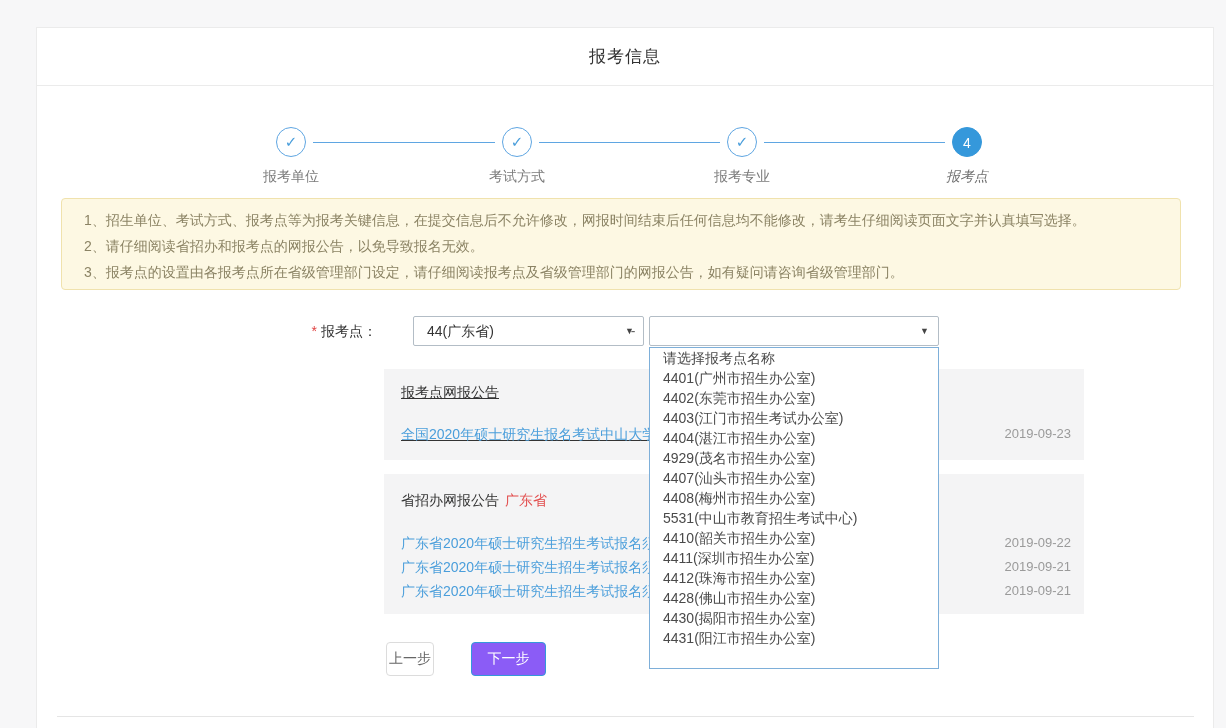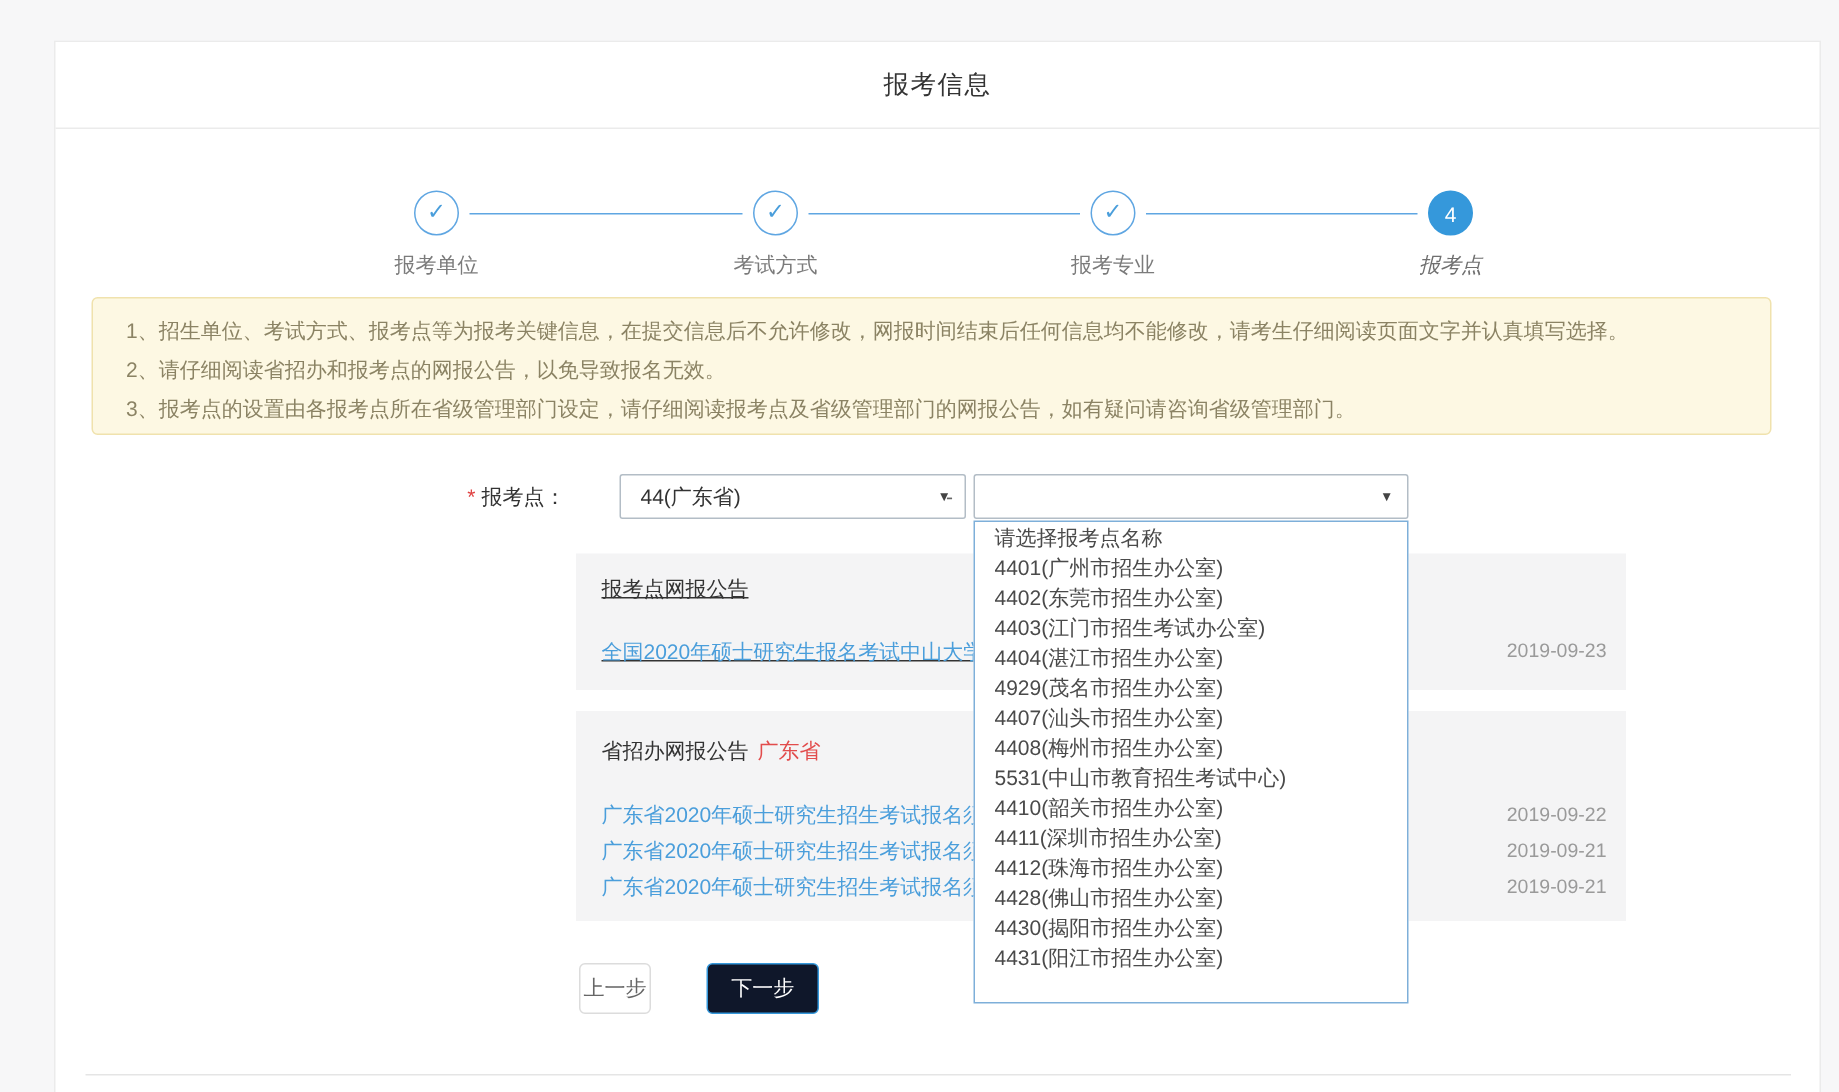--- a/index.html
+++ b/index.html
@@ -61,21 +61,21 @@
   .panel-province .panel-rows { margin-top:21px; }
   .panel-row { position:relative; height:24px; line-height:24px; white-space:nowrap; }
   .link { font-size:14px; color:#4A9EDB; text-decoration:none; cursor:pointer; }
   .date { position:absolute; right:0; top:0; font-size:13px; color:#9A9A9A; }
   .tag-red { color:#E24C4C; margin-left:6px; font-size:14px; }
 
   
   .btn { position:absolute; top:614px; height:34px; border-radius:4px; font-size:14px;
          cursor:pointer; font-family:inherit; }
   .btn-prev { left:349px; width:48px; background:#fff; border:1px solid #dcdcdc; color:#666; }
-  .btn-next { left:434px; width:75px; background:#0f172a; border:1px solid #3598DB; color:#fff; }
+  .btn-next { left:434px; width:75px; background:#8b5cf6; border:1px solid #3598DB; color:#fff; }
 
   .footer-divider { position:absolute; left:20px; top:688px; width:1137px; height:1px;
                     background:#e5e5e5; }
 </style>
 </head>
 <body>
 
 <div class="card">
 
   <div class="card-header">

